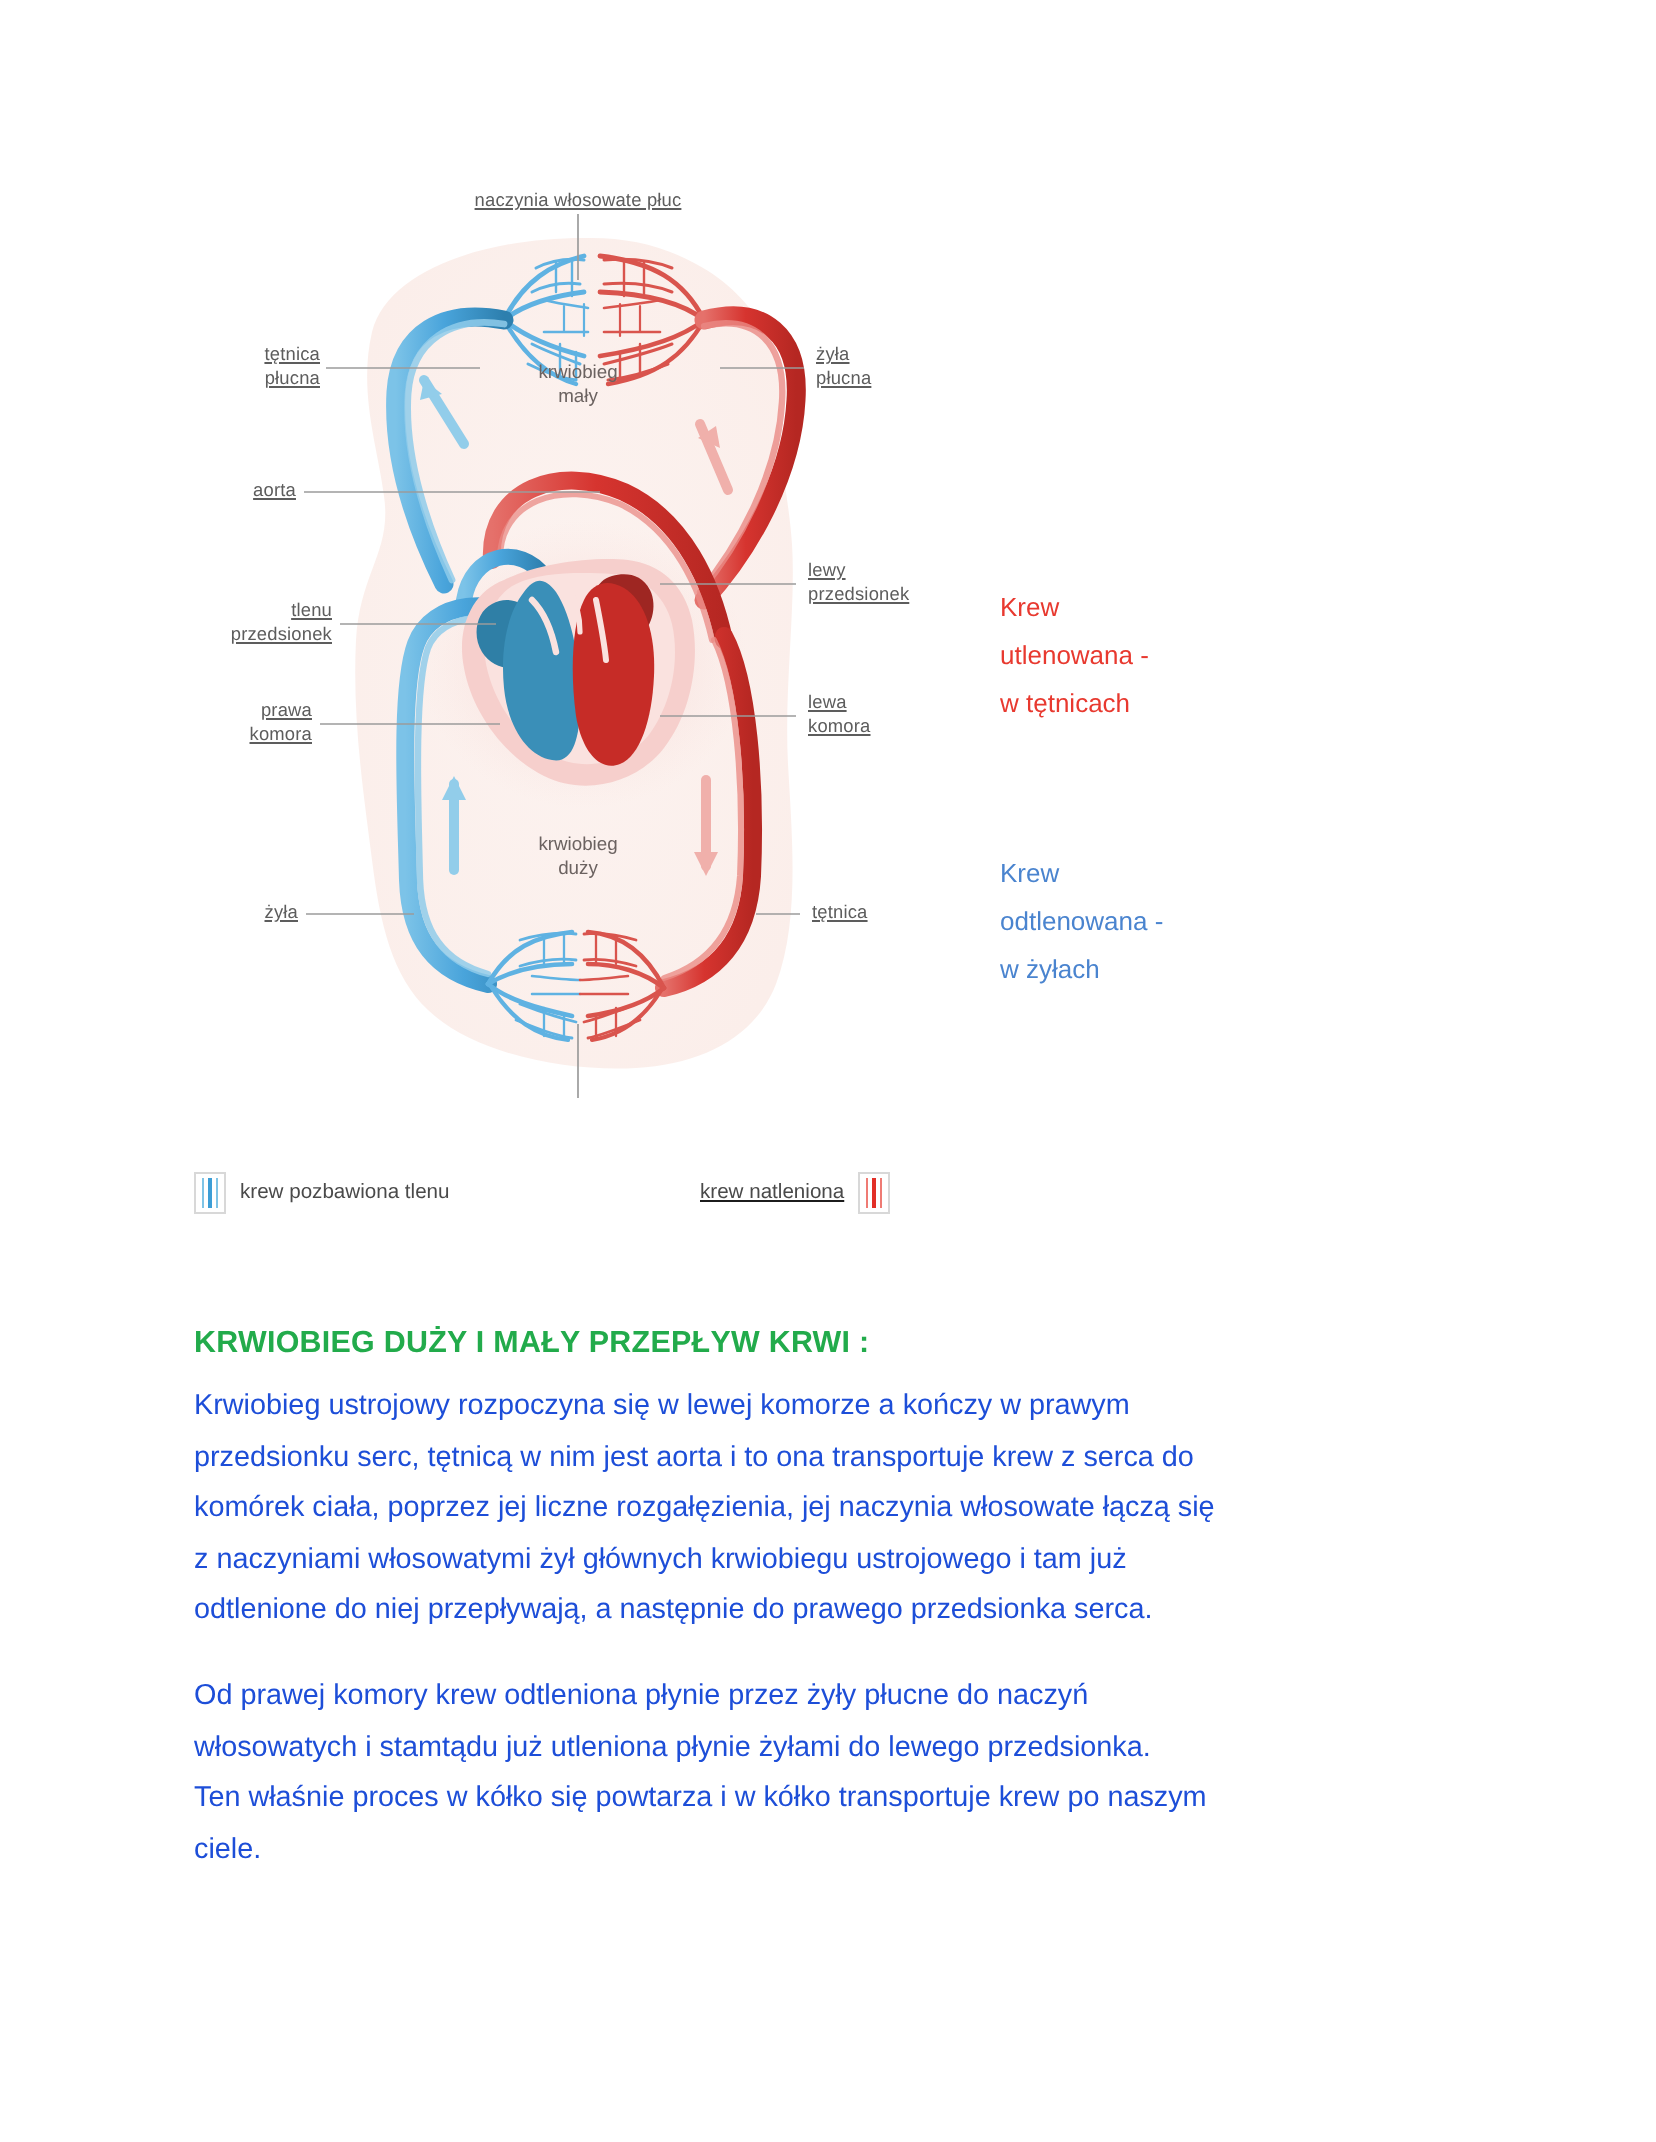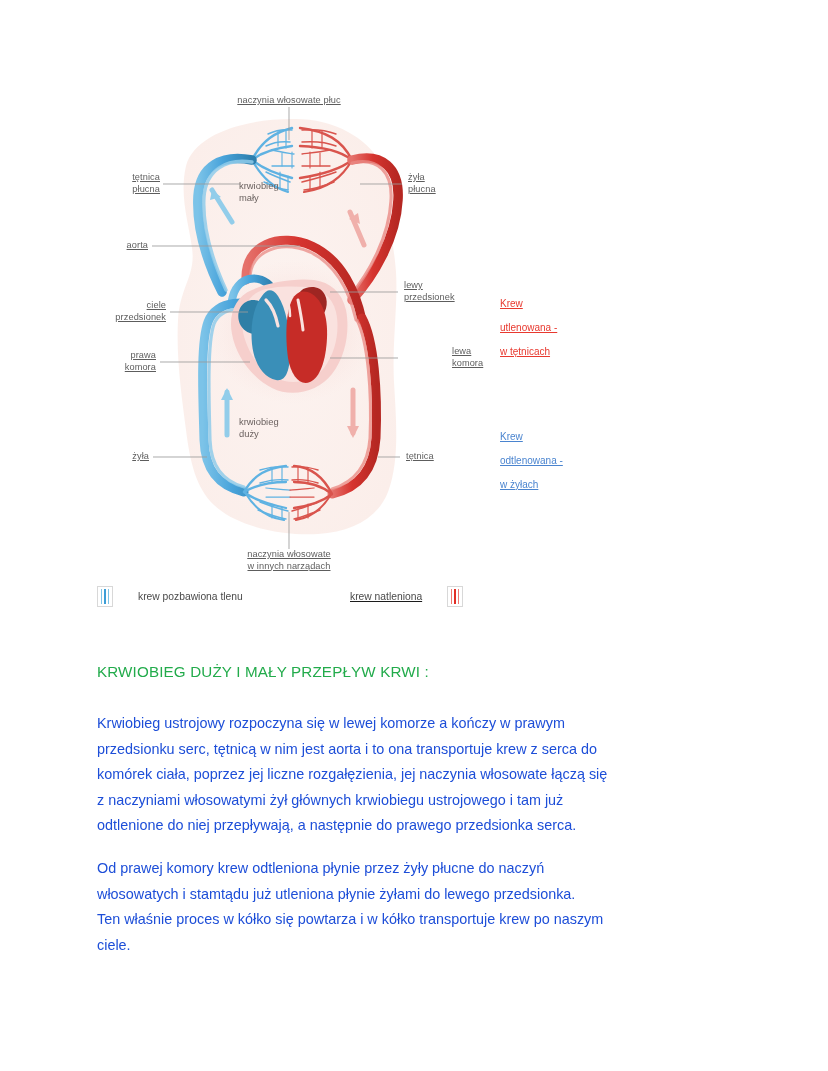--- a/index.html
+++ b/index.html
@@ -35,64 +35,63 @@
   }
   .diag-label.lft { text-align: right; }
   .diag-label.rgt { text-align: left; }
   .diag-label.ctr { text-align: center; }
 
   .flow-word {
     position: absolute;
     font-size: 9.4px;
     line-height: 12px;
     color: #6b6260;
-    text-align: left;
+    text-align: center;
     white-space: pre-line;
   }
 
   
   .legend-row {
     position: absolute;
     display: flex;
     align-items: center;
-    gap: 25px;
+    gap: 7px;
   }
   .legend-swatch {
     width: 16px;
     height: 21px;
     background: #ffffff;
     border: 1px solid #d8d8d8;
     display: flex;
     align-items: center;
     justify-content: center;
     gap: 2px;
     padding: 2px 3px;
   }
   .legend-swatch i { display: block; width: 3px; height: 100%; }
   .legend-text { font-size: 10.3px; color: #4a4a4a; }
 
   
   .side-callout {
     position: absolute;
-    font-size: 10px;
+    font-size: 13px;
     line-height: 23.8px;
     white-space: pre-line;
-    text-decoration: underline;
   }
   #callout-oxygenated { color: #e8392f; }
   #callout-deoxygenated { color: #4a84cf; }
 
   
   #prose { position: absolute; left: 97px; top: 663px; width: 515px; }
   #prose-heading {
     font-size: 15.2px;
-    font-weight: normal;
+    font-weight: bold;
     color: #22ab4b;
     letter-spacing: .15px;
-    margin: 0 0 31px 0;
+    margin: 0 0 11px 0;
   }
   .prose-para {
     font-size: 14.4px;
     line-height: 25.6px;
     color: #1d4ed8;
     margin: 0 0 17px 0;
     white-space: pre-line;
   }
   .prose-para:last-child { margin-bottom: 0; }
 </style>
@@ -324,41 +323,39 @@
       <line x1="378" y1="457" x2="400" y2="457"></line>
       <line x1="289" y1="512" x2="289" y2="549"></line>
     </g>
   </svg>
 
   <div class="diag-label ctr" style="left:199px; top:95px; width:180px;">naczynia włosowate płuc</div>
 
   <div class="diag-label lft" style="left:42px; top:172px; width:118px;">tętnica
 płucna</div>
   <div class="diag-label lft" style="left:42px; top:240px; width:106px;">aorta</div>
-  <div class="diag-label lft" style="left:42px; top:300px; width:124px;">ciele
+  <div class="diag-label lft" style="left:42px; top:300px; width:124px;">tlenu
 przedsionek</div>
   <div class="diag-label lft" style="left:42px; top:350px; width:114px;">prawa
 komora</div>
   <div class="diag-label lft" style="left:42px; top:451px; width:107px;">żyła</div>
 
   <div class="diag-label rgt" style="left:408px; top:172px; width:120px;">żyła
 płucna</div>
   <div class="diag-label rgt" style="left:404px; top:280px; width:120px;">lewy
 przedsionek</div>
-  <div class="diag-label rgt" style="left:404px; top:346px; width:120px;margin-left:48px;">lewa
+  <div class="diag-label rgt" style="left:404px; top:346px; width:120px;">lewa
 komora</div>
   <div class="diag-label rgt" style="left:406px; top:451px; width:120px;">tętnica</div>
 
   <div class="flow-word" style="left:239px; top:180px; width:100px;">krwiobieg
 mały</div>
   <div class="flow-word" style="left:239px; top:416px; width:100px;">krwiobieg
 duży</div>
 
-  <div class="diag-label ctr" style="left:199px; top:549px; width:180px;">naczynia włosowate
-w innych narządach</div>
 
   <div class="legend-row" style="left:97px; top:586px;">
     <span class="legend-swatch">
       <i style="background:#7fc4e6"></i>
         <i style="background:#3d9ed6"></i>
         <i style="background:#7fc4e6"></i>
     </span>
     <span class="legend-text">krew pozbawiona tlenu</span>
   </div>
 

